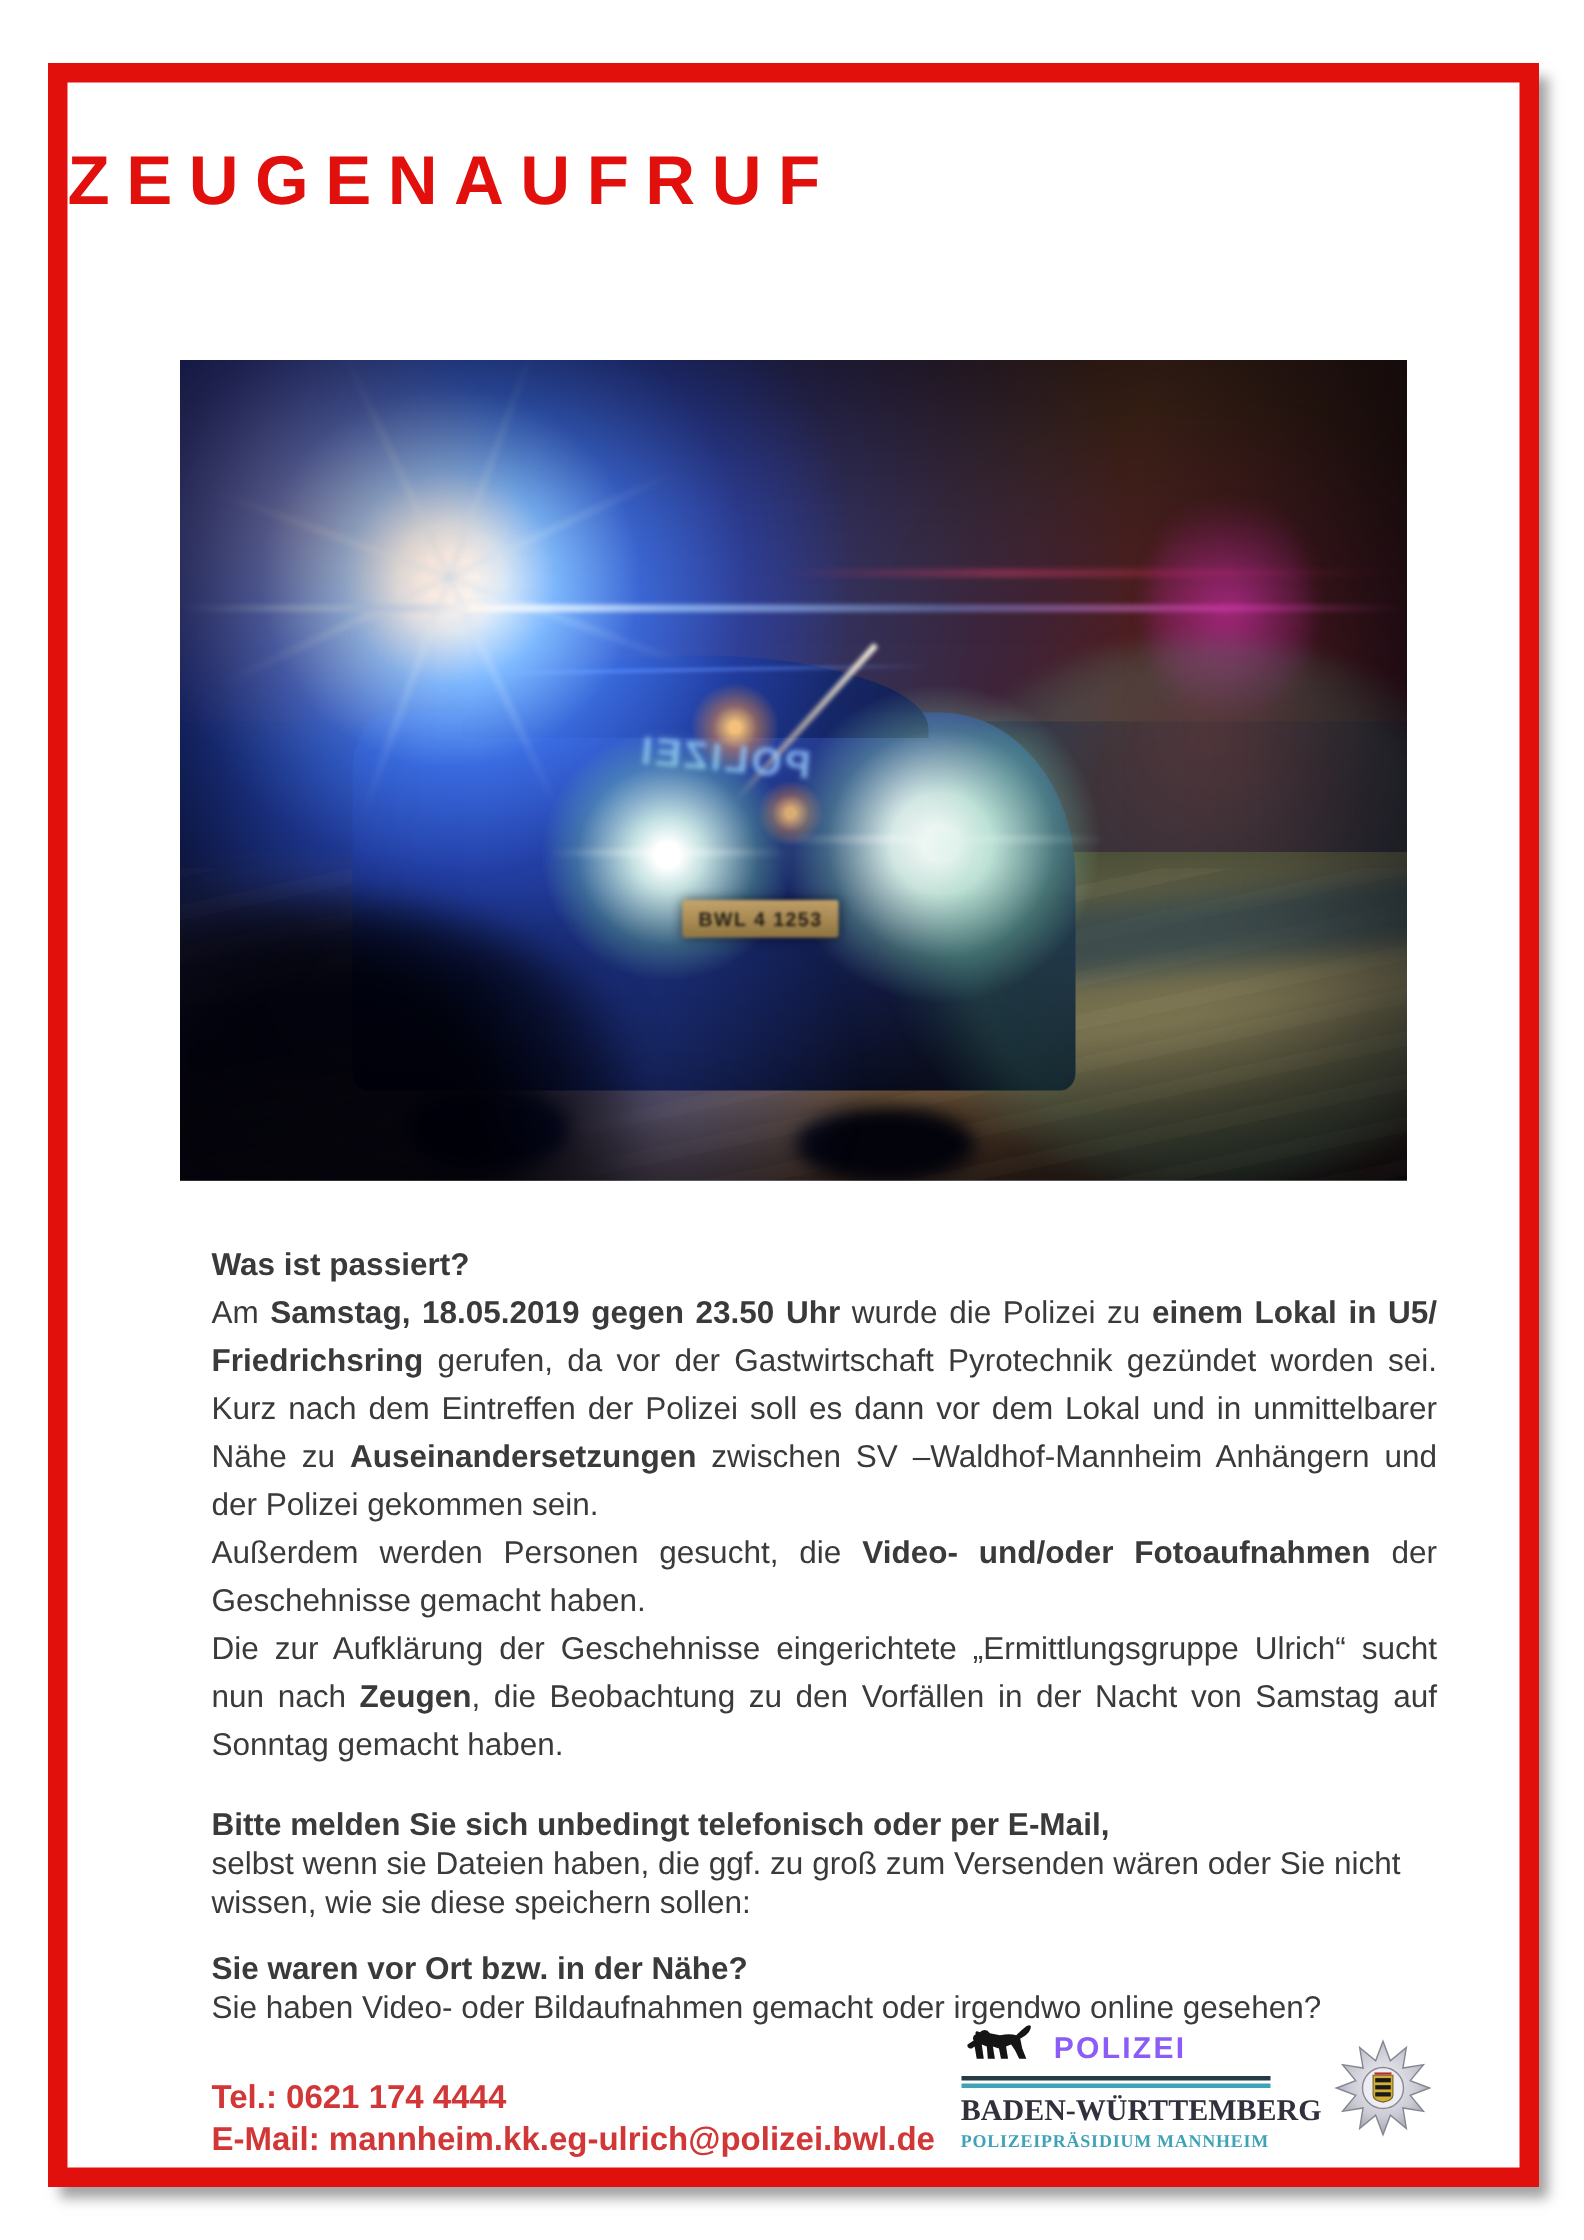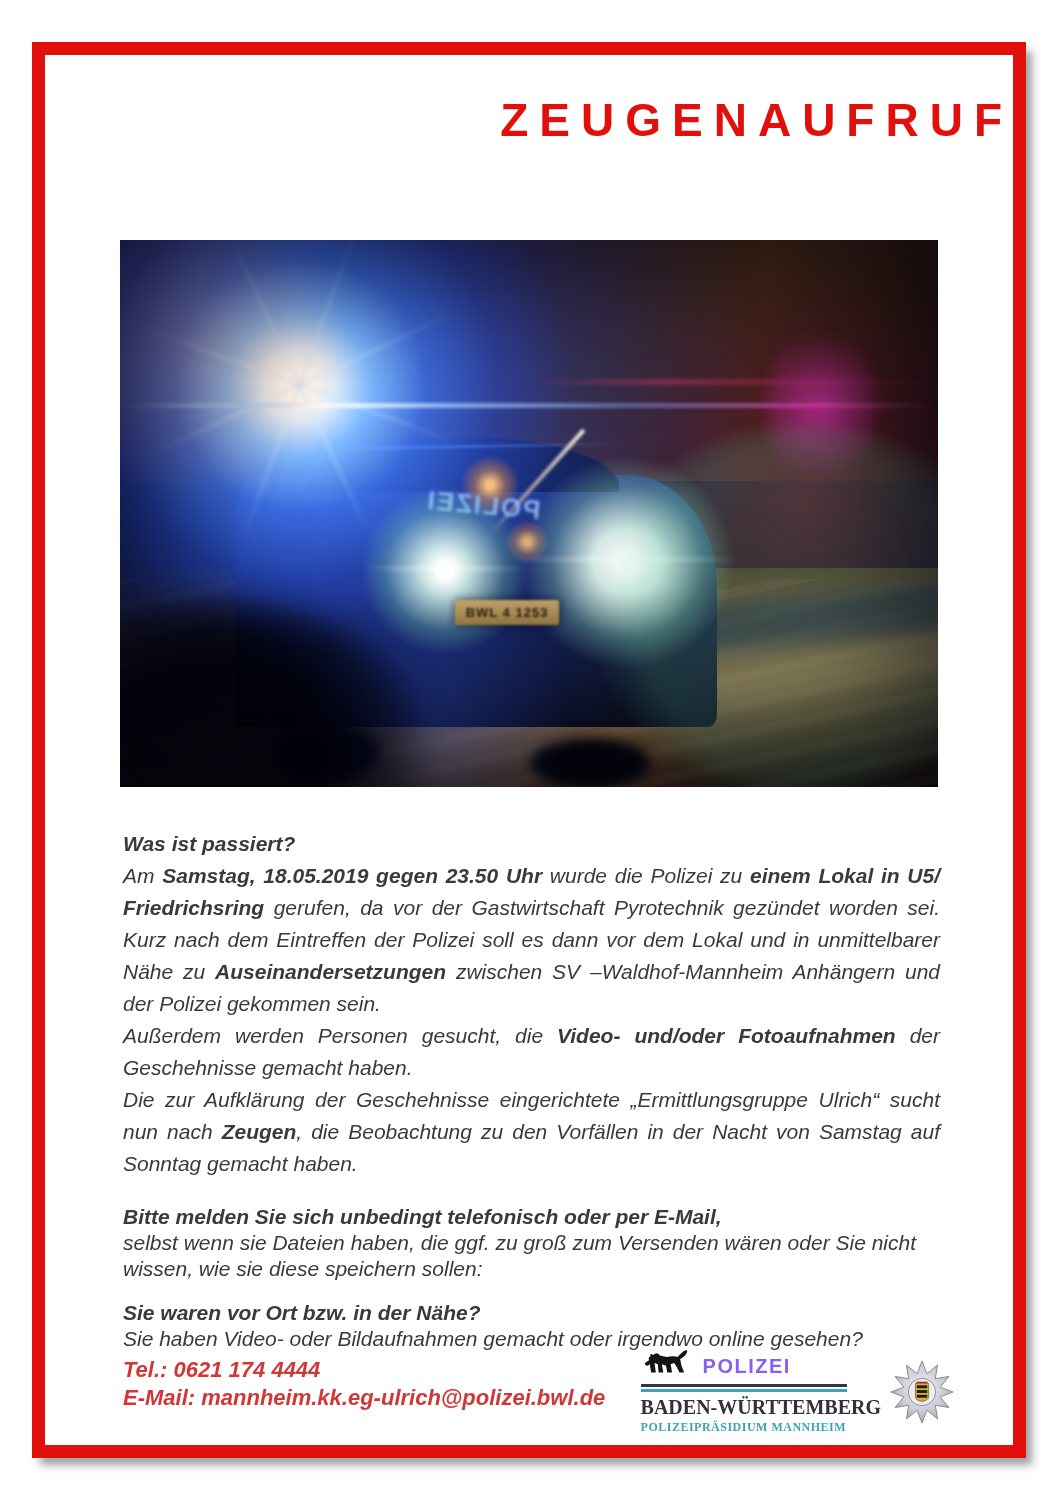--- a/index.html
+++ b/index.html
@@ -8,21 +8,21 @@
   }
   *{margin:0;padding:0;box-sizing:border-box;}
   body{background:#ffffff;font-family:"Liberation Sans",sans-serif;}
   .page{position:relative;width:1056px;height:1493px;background:#ffffff;overflow:hidden;}
   .frame{
     position:absolute;left:32px;top:42px;width:994px;height:1416px;
     border:13px solid var(--c-red,#e2100c);background:#ffffff;
     box-shadow:7px 8px 8px -1px rgba(110,110,110,0.65);
   }
   .title{
-    position:absolute;top:38px;left:0;width:100%;text-align:right;
+    position:absolute;top:38px;left:0;width:100%;text-align:left;
     font-size:46px;font-weight:bold;letter-spacing:11px;
     color:var(--c-red,#e2100c);
   }
   
   .photo{position:absolute;left:75px;top:185px;width:818px;height:547px;background:#0b0d1c;overflow:hidden;}
   .photo *{position:absolute;}
   .ly-wall{left:0;top:0;width:100%;height:44%;
     background:linear-gradient(100deg,#1a1026 0%,#251018 28%,#3c2113 55%,#4a2b18 76%,#27140b 100%);}
   .ly-maroon{left:440px;top:40px;width:500px;height:420px;border-radius:50%;
     background:radial-gradient(circle,rgba(90,26,42,0.85) 0%,rgba(70,20,40,0.45) 45%,transparent 72%);filter:blur(8px);}
@@ -81,29 +81,29 @@
     background:linear-gradient(180deg,#c9a568,#97783f);border-radius:2px;
     color:#241d10;font-weight:bold;font-size:13px;letter-spacing:1px;
     box-shadow:0 0 8px rgba(0,0,0,0.6);filter:blur(1.1px);opacity:.95;}
   .ly-roadglow{left:150px;top:380px;width:320px;height:200px;border-radius:50%;filter:blur(8px);
     background:radial-gradient(circle,rgba(70,110,255,0.28) 0%,rgba(50,80,200,0.12) 50%,transparent 75%);}
   .ly-darkcorner{left:-120px;top:360px;width:440px;height:320px;border-radius:50%;filter:blur(14px);
     background:radial-gradient(circle,rgba(0,0,6,0.92) 0 40%,rgba(0,0,8,0.5) 65%,transparent 80%);}
   .ly-vignette{left:0;top:0;width:100%;height:100%;
     box-shadow:inset 0 0 130px 35px rgba(2,2,12,0.6);}
   
-  .text-col{position:absolute;left:78px;top:773px;width:817px;color:var(--c-text,#3a3a3c);font-style:italic;}
+  .text-col{position:absolute;left:96px;top:773px;width:817px;color:var(--c-text,#3a3a3c);}
   .h{font-weight:bold;}
   .para{font-size:21px;line-height:32px;text-align:justify;}
   .para .b{font-weight:bold;margin-top:23px;}
   .h1line{font-size:21px;line-height:32px;}
   .sec{font-size:21px;line-height:26px;}
   .sec.qa{margin-top:18px;}
   .sec.appeal{margin-top:24px;}
-  .contact{margin-top:4px;font-size:22px;line-height:28px;font-weight:bold;color:var(--c-contact-red,#d23737);}
+  .contact{margin-top:32px;font-size:22px;line-height:28px;font-weight:bold;color:var(--c-contact-red,#d23737);}
   
   .logo{position:absolute;right:58px;bottom:10px;display:flex;align-items:center;gap:8px;}
   .logo-text{display:flex;flex-direction:column;}
   .logo-row{display:flex;align-items:flex-end;gap:8px;}
   .wordmark{font-size:20px;font-weight:bold;letter-spacing:1.5px;color:#8b5cf6;line-height:30px;}
   .rule{height:3px;width:206px;}
   .rule-navy{margin-top:3px;background:var(--c-navy,#273a46);}
   .rule-teal{margin-top:2px;background:var(--c-teal,#3fa3b8);}
   .state{margin-top:4px;font-family:Liberation Serif, serif;font-weight:bold;font-size:20px;color:#31313d;white-space:nowrap;}
   .dept{margin-top:1px;font-family:"Liberation Serif",serif;font-weight:bold;font-size:12px;letter-spacing:0.5px;

